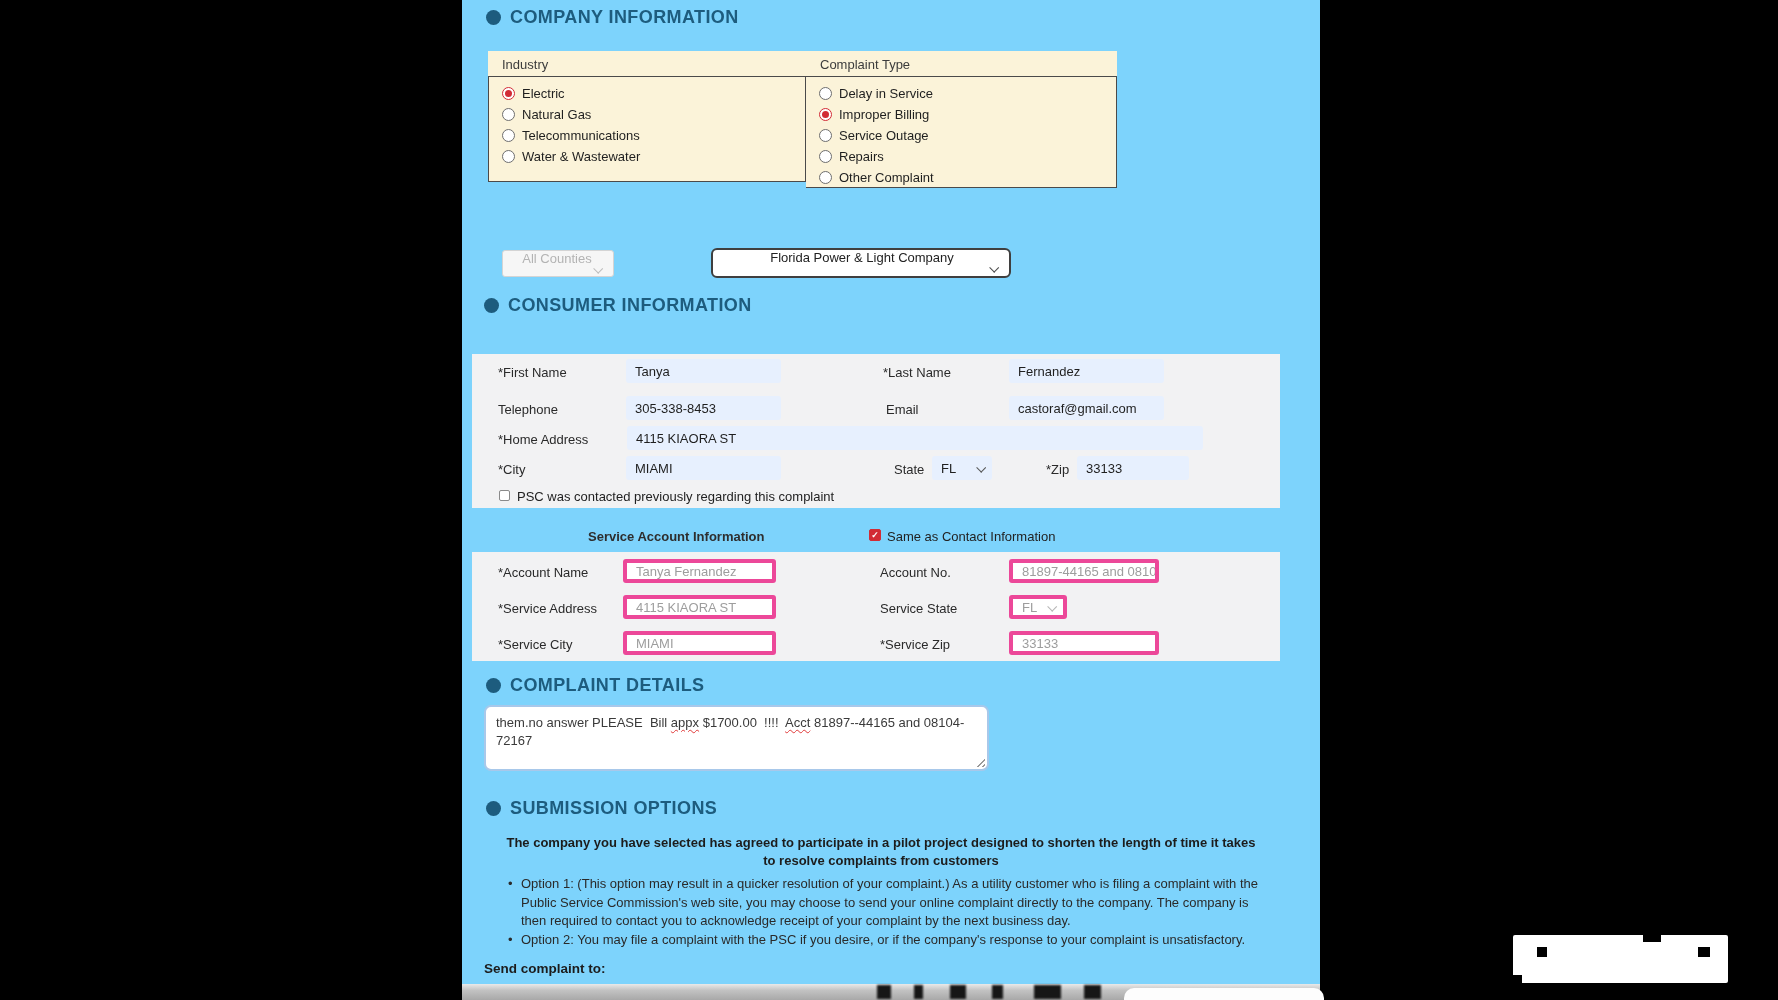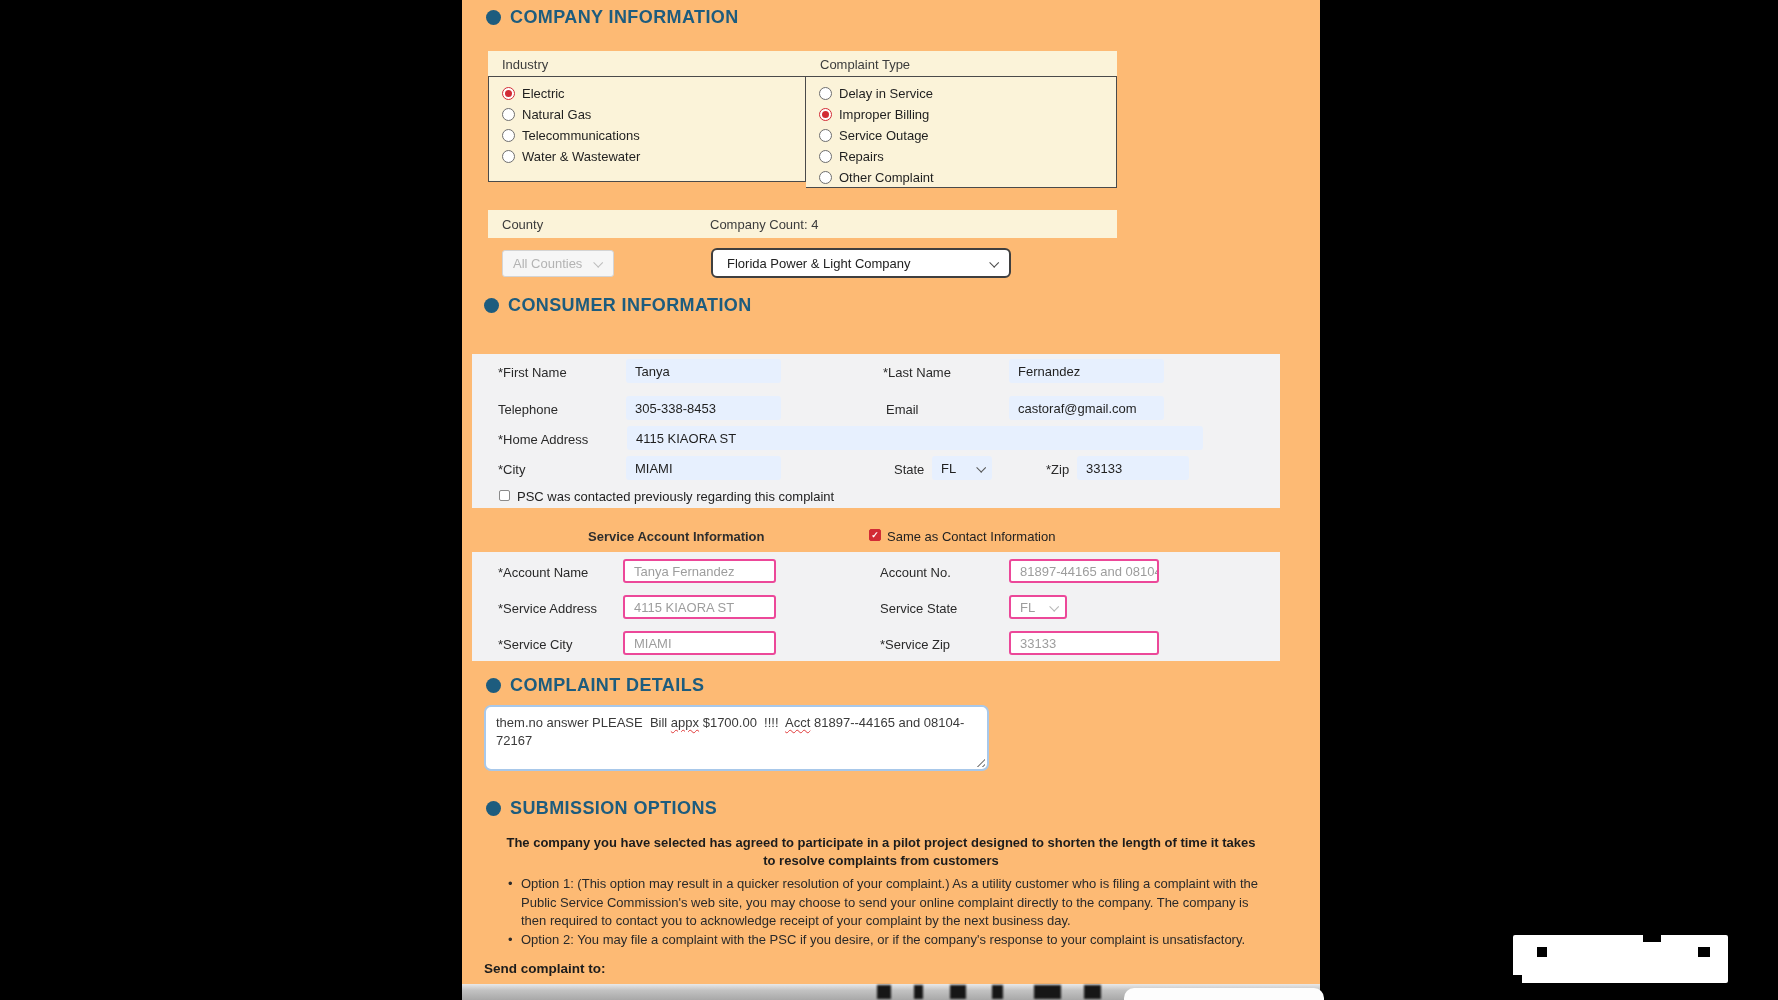--- a/index.html
+++ b/index.html
@@ -1,49 +1,49 @@
 <!DOCTYPE html>
 <html><head>
 <meta charset="utf-8">
 <style>
   * { margin:0; padding:0; box-sizing:border-box; }
   html,body { width:1778px; height:1000px; }
   body { position:relative; overflow:hidden; background:#000;
          font-family:"Liberation Sans", sans-serif; color:#2a2a2a; }
 
-  .stage { position:absolute; left:462px; top:0; width:858px; height:1000px; background:#fdba74; }
+  .stage { position:absolute; left:462px; top:0; width:858px; height:1000px; background:#7dd3fc; }
 
   
   .sec-head { position:absolute; display:flex; align-items:center; gap:9px; }
   .sec-bullet { width:15px; height:15px; border-radius:50%; background:#1d5c7e; flex:0 0 auto; }
   .sec-title { font-size:18px; font-weight:bold; letter-spacing:.4px; color:#1d5c7e; white-space:nowrap; }
 
   
   .cream { background:#fbf3d9; position:absolute; }
   .strip-label { position:absolute; top:50%; transform:translateY(-50%); font-size:13px; color:#3c3c3c; }
   .opt-box { position:absolute; background:#fbf3d9; border:1px solid #4a4a4a; padding:6px 0 0 13px; }
   .opt { display:flex; align-items:center; gap:7px; height:21px; cursor:default; }
   .radio { width:13px; height:13px; border-radius:50%; border:1.5px solid #6e6e6e; background:#fff; position:relative; flex:0 0 auto; }
   .radio.sel { border-color:#d22b35; }
   .radio.sel::after { content:""; position:absolute; left:2px; top:2px; width:7px; height:7px; border-radius:50%; background:#d22b35; }
   .opt-label { font-size:13px; color:#1f1f1f; }
 
   
-  .select { position:absolute; display:flex; align-items:center; font-size:13px; }
+  .select { position:absolute; display:flex; align-items:center; font-size:13px;flex-direction:column; }
   .chev { width:7px; height:7px; border-right:1.6px solid #4a4a4a; border-bottom:1.6px solid #4a4a4a; transform:rotate(45deg) translateY(-1px); margin-left:auto; flex:0 0 auto; }
   .sel-muted { background:#f6f6f6; border:1px solid #d4d4d4; border-radius:3px; color:#b3b3b3; padding:0 12px 0 10px; }
   .sel-muted .chev { border-color:#bdbdbd; }
   .sel-strong { background:#fff; border:2px solid #3f3f3f; border-radius:6px; color:#222; padding:0 12px 0 14px; }
 
   
   .panel { position:absolute; background:#f2f2f3; }
   .flabel { position:absolute; font-size:13px; color:#2a2a2a; white-space:nowrap; }
   .input { position:absolute; background:#e7f0fe; border-radius:3px; font-size:13px; color:#1f1f1f;
            display:flex; align-items:center; padding:0 9px; height:24px; white-space:nowrap; overflow:hidden; }
-  .input.disabled { background:#fff; border:2px solid #ec4899; color:#9d9d9d; }
+  .input.disabled { background:#fff; border:4px solid #ec4899; color:#9d9d9d; }
   .input.selectlike { padding-right:8px; }
   .input.selectlike .chev { border-color:#555; }
   .input.disabled .chev { border-color:#b5b5b5; }
 
   .checkbox { position:absolute; width:11px; height:11px; border:1.5px solid #8a8a8a; border-radius:2px; background:#fff; }
   .checkbox.red { background:#d22b35; border-color:#d22b35; color:#fff; font-size:9px; font-weight:bold;
                   display:flex; align-items:center; justify-content:center; width:12px; height:12px; }
   .cb-label { position:absolute; font-size:13px; color:#222; white-space:nowrap; }
   .mid-head { position:absolute; font-size:13px; font-weight:600; color:#2e2e2e; white-space:nowrap; }
 
@@ -130,24 +130,20 @@
       <div class="opt">
         <span class="radio"></span>
         <span class="opt-label">Telecommunications</span>
       </div>
       <div class="opt">
         <span class="radio"></span>
         <span class="opt-label">Water &amp; Wastewater</span>
       </div>
     </div>
 
-  <div class="cream" style="left:26px; top:210px; width:629px; height:28px;">
-    <span class="strip-label" style="left:14px;">County</span>
-    <span class="strip-label" style="left:222px;">Company Count: 4</span>
-  </div>
   <div class="select sel-muted" style="left:40px; top:250px; width:112px; height:27px;">
     <span>All Counties</span>
     <span class="chev"></span>
   </div>
   <div class="select sel-strong" style="left:249px; top:248px; width:300px; height:30px;">
     <span>Florida Power &amp; Light Company</span>
     <span class="chev"></span>
   </div>
 
   <div class="sec-head" style="left:22px; top:295px;">

